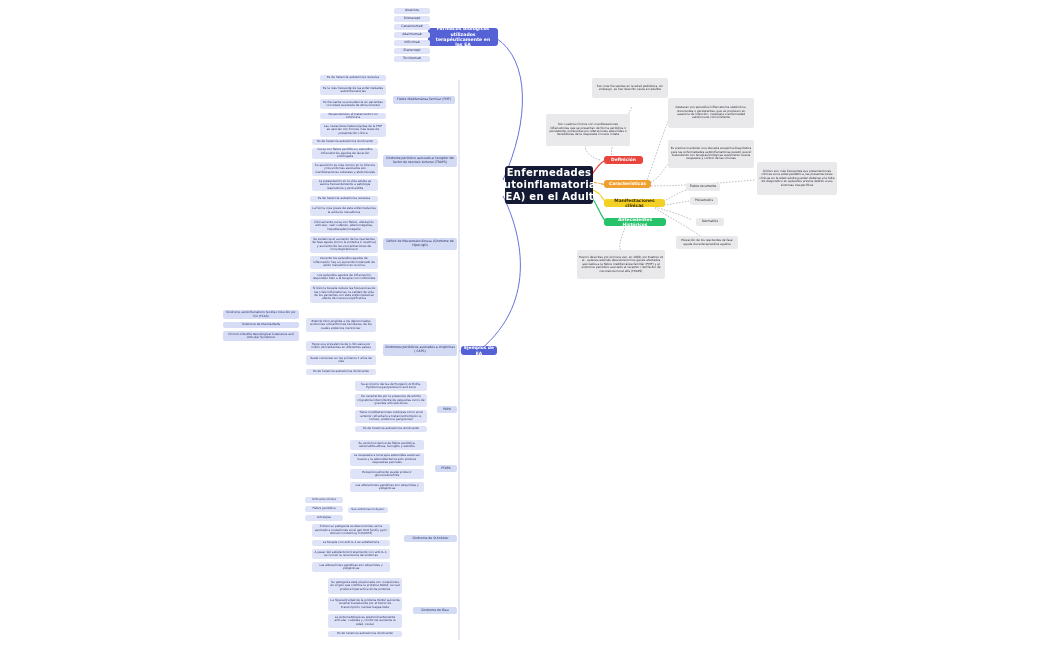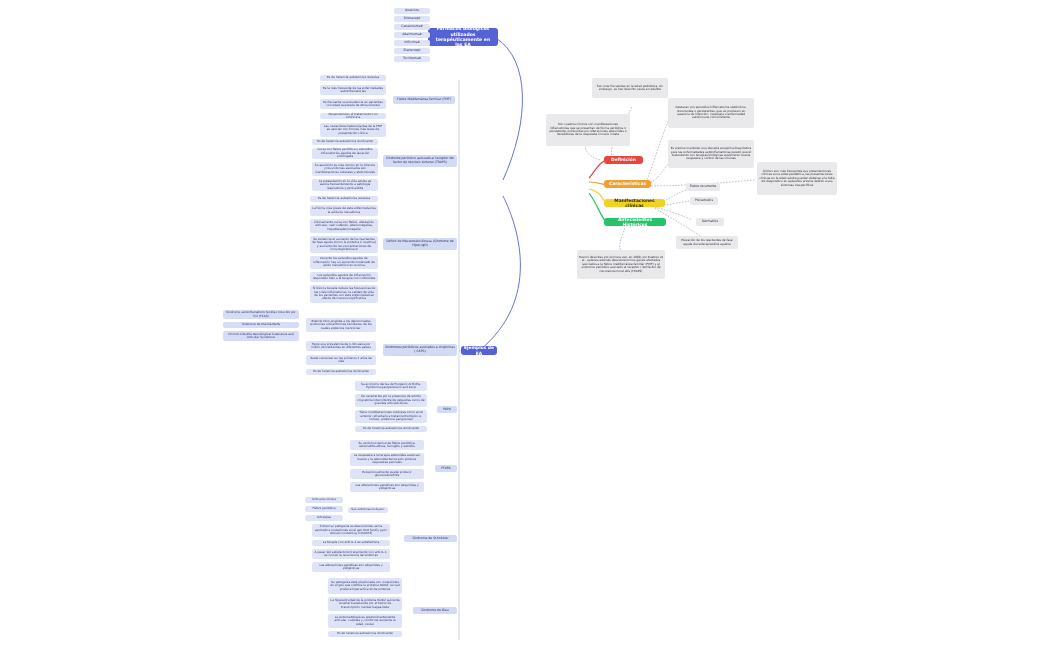--- a/index.html
+++ b/index.html
@@ -75,20 +75,21 @@
     <path d="M589,193 C598,205 600,216 607,223" stroke="#27c36a"></path>
   </g>
 
   <g fill="none" stroke="#8f96dc" stroke-width="0.45">
     <path d="M459,351 L459,80"></path>
     <path d="M459,351 L459,640"></path>
     <path d="M459,351 L465,351"></path>
   </g>
 </svg>
 
+<div class="node central" style="left:505px;top:166px;width:88px;height:38px;">Enfermedades Autoinflamatorias ( EA) en el Adulto</div>
 
 <div class="node pill definicion" style="left:604px;top:156px;width:39px;height:8px;">Definición</div>
 <div class="node pill caracteristicas" style="left:604px;top:180px;width:47px;height:8px;">Características</div>
 <div class="node pill manif" style="left:604px;top:199px;width:61px;height:8px;">Manifestaciones clínicas</div>
 <div class="node pill antec" style="left:604px;top:218px;width:62px;height:8px;">Antecedentes Históricos</div>
 <div class="node pill ejemplos" style="left:461px;top:346px;width:36px;height:9px;">Ejemplos de EA</div>
 <div class="node pill farmacos" style="left:428px;top:28px;width:70px;height:18px;">Fármacos biológicos utilizados terapéuticamente en las EA</div>
 
 <div class="node gbox" style="left:592px;top:78px;width:76px;height:20px;">Son más frecuentes en la edad pediátrica, sin embargo, se han descrito casos en adultos</div>
 <div class="node gbox" style="left:546px;top:114px;width:84px;height:32px;">Son cuadros clínicos con manifestaciones inflamatorias que se presentan de forma periódica o persistente, producidas por alteraciones adquiridas o hereditarias de la respuesta inmune innata</div>

